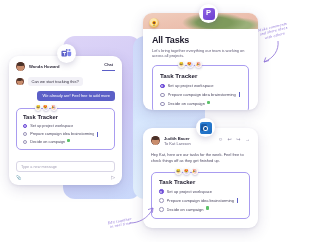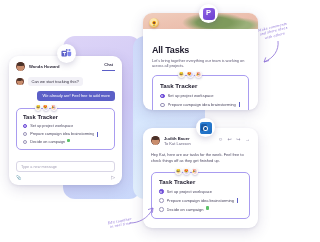--- a/index.html
+++ b/index.html
@@ -124,21 +124,21 @@
     position:absolute; left:199px; top:4px; width:19px; height:19px; border-radius:50%;
     background:#fff; box-shadow:0 2px 6px rgba(60,50,110,.22);
     display:flex; align-items:center; justify-content:center; z-index:7;
   }
   .pl-logo {
     width:12px; height:12px; border-radius:3.2px;
     background:linear-gradient(145deg,#8f5fe8 0%,#7b4fd8 55%,#6a3fd0 100%);
     display:flex; align-items:center; justify-content:center;
     color:#fff; font-size:7.5px; font-weight:700; line-height:1; padding-bottom:1px;
   }
-  .pl-body { padding:16px 9px 0 9px; }
+  .pl-body { padding:6px 9px 0 9px; }
   .pl-title { font-size:9px; font-weight:700; color:#1f1c2d; letter-spacing:-.2px; }
   .pl-sub { margin-top:2.5px; font-size:3.9px; line-height:1.32; color:#5d5873; max-width:96px; }
 
   
   #outlook-card { left:143px; top:128px; width:115px; height:100px; }
   .outlook-badge {
     position:absolute; left:196px; top:118px; width:19px; height:19px; border-radius:50%;
     background:#fff; box-shadow:0 2px 6px rgba(60,50,110,.22);
     display:flex; align-items:center; justify-content:center; z-index:7;
   }

